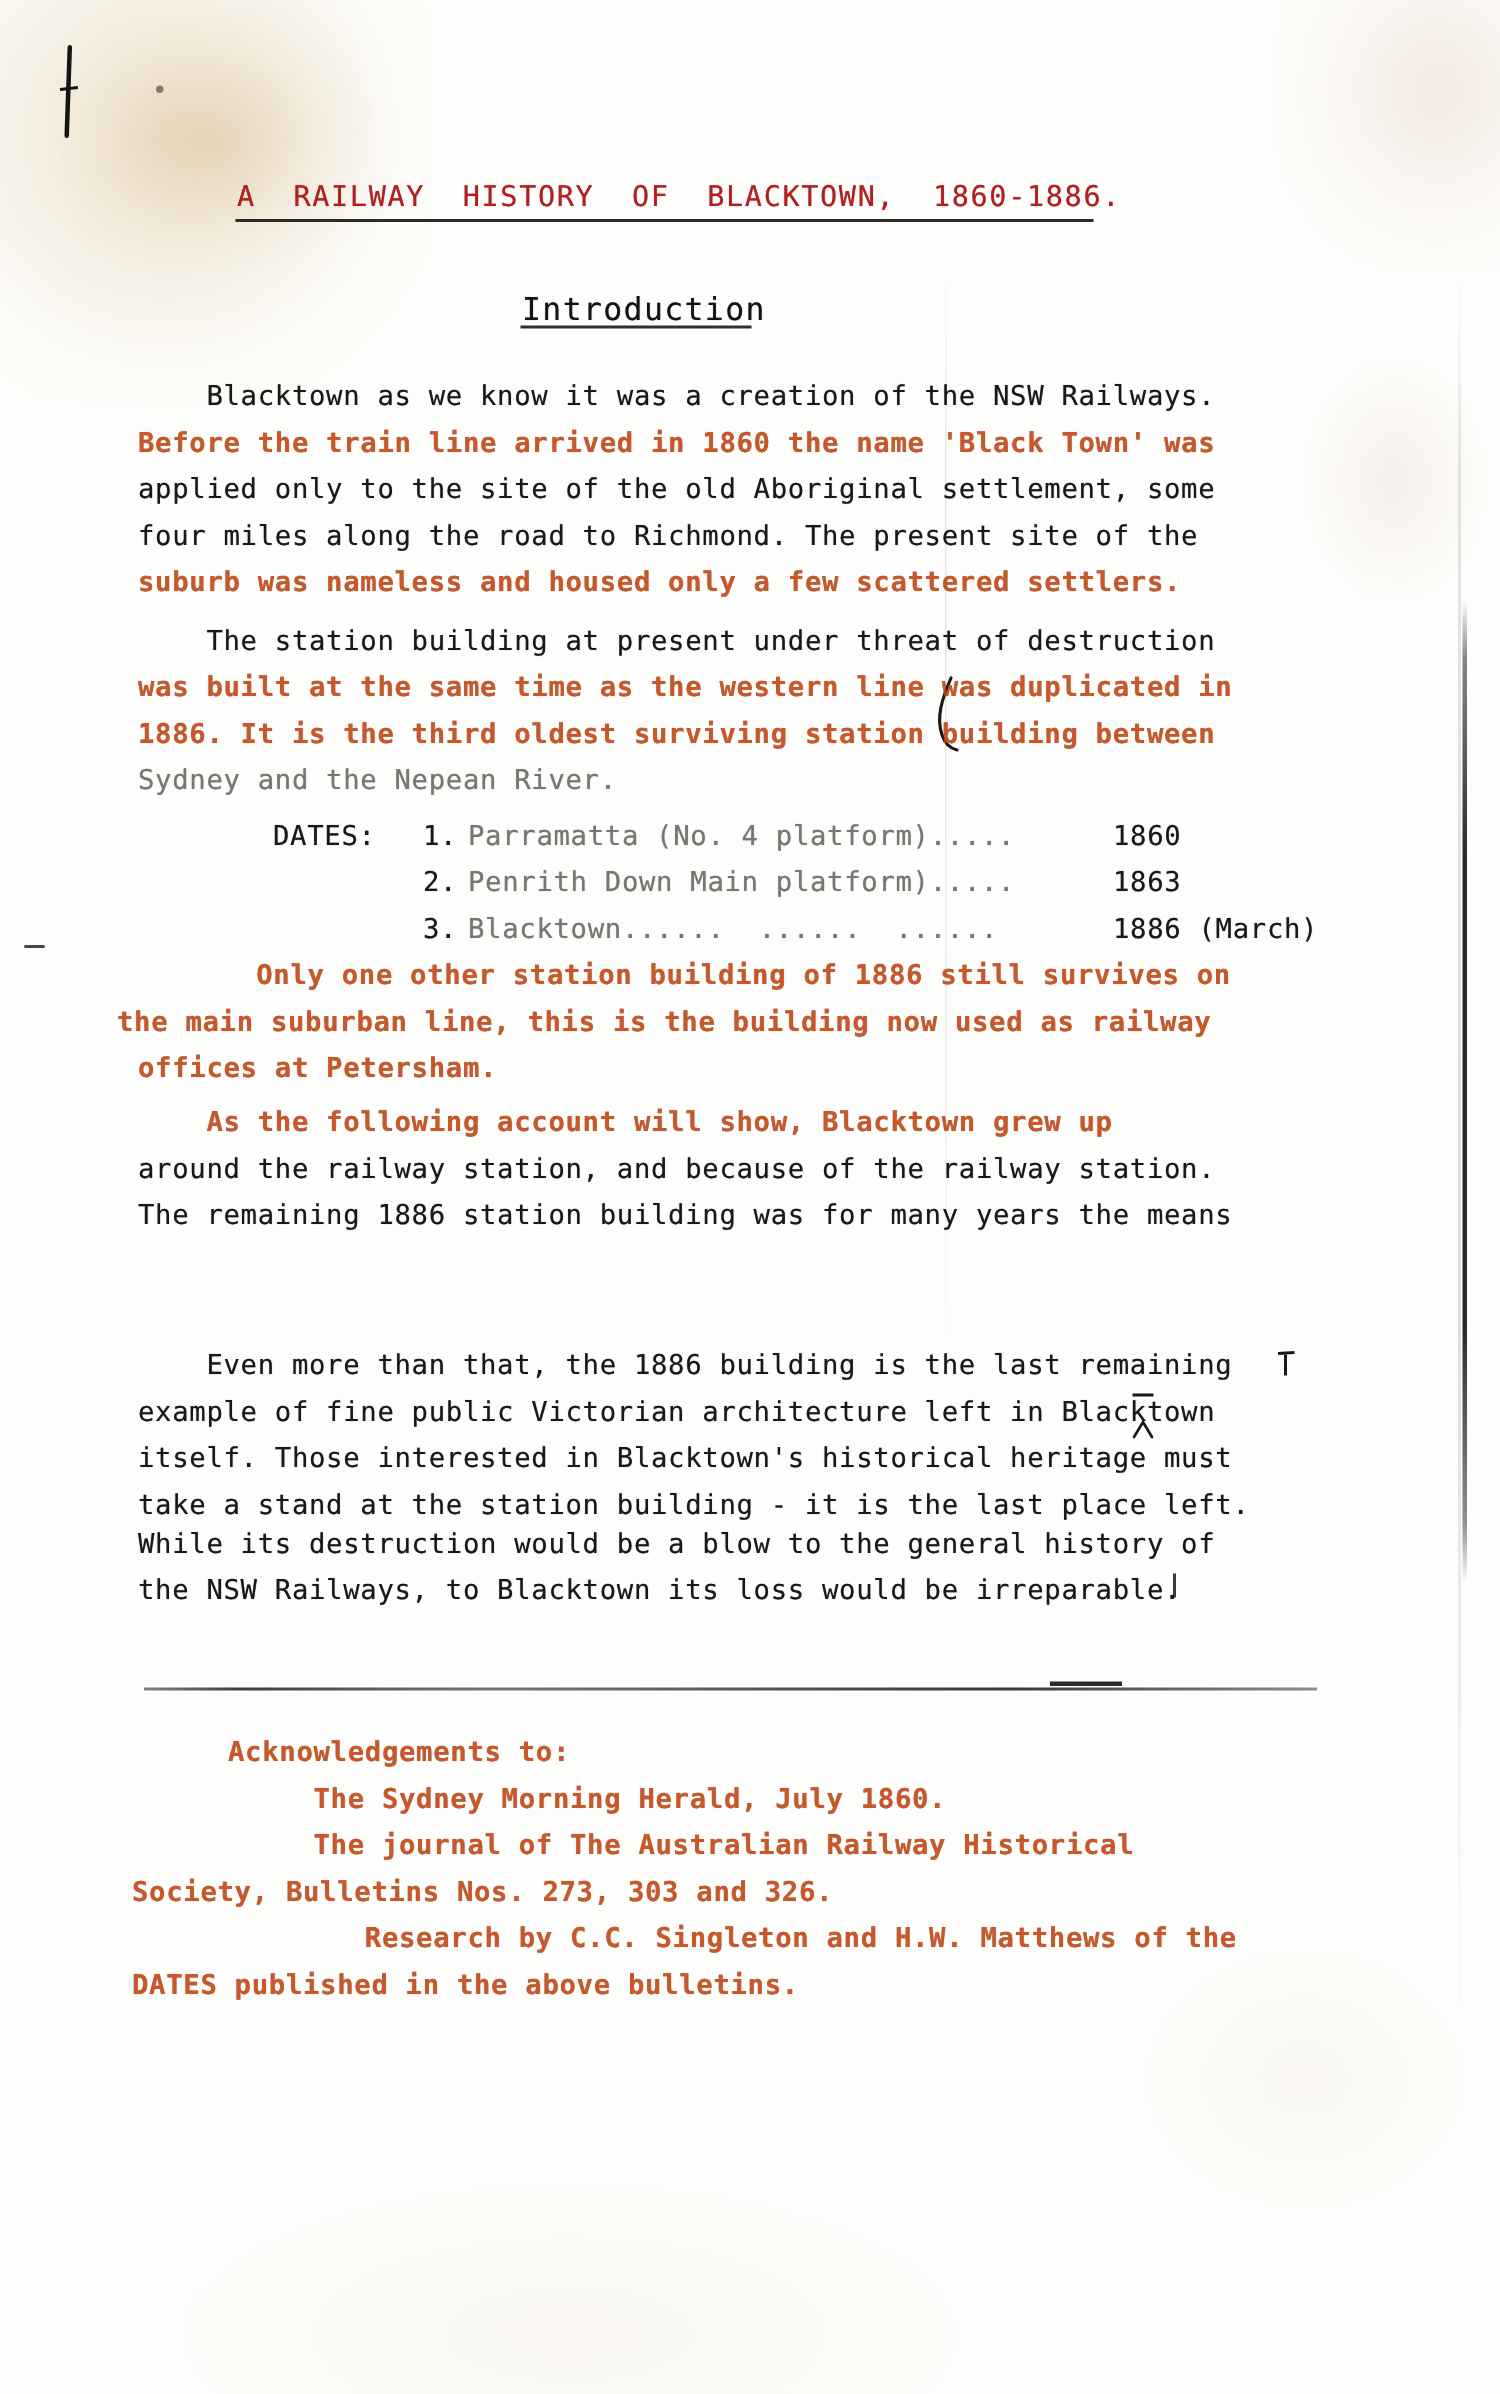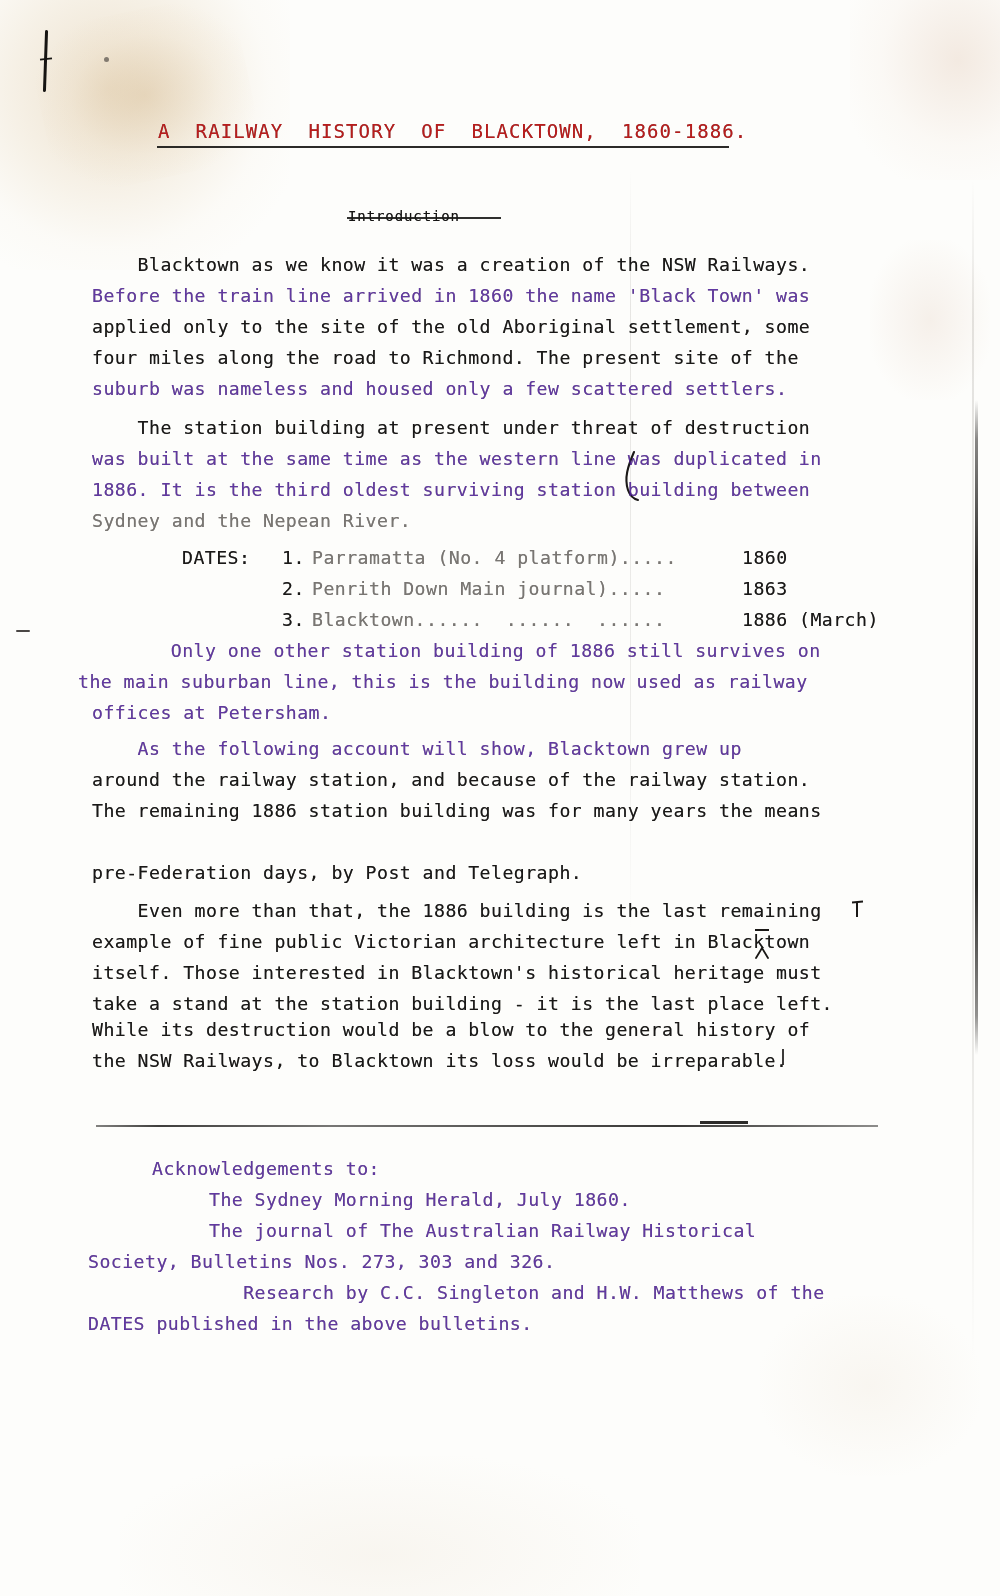--- a/index.html
+++ b/index.html
@@ -166,43 +166,43 @@
     white-space: pre;
     font-size: 18.2px;
     letter-spacing: 0.45px;
     line-height: 1;
     color: #191817;
   }
   
   .line, .title, .subtitle {
     text-shadow: 0 0 0.6px rgba(20,19,18,0.55);
   }
-  .faded { color: #4c1d95; opacity: .88; }
+  .faded { color: #c2410c; opacity: .88; font-weight: bold; }
   .faded2 { color: #5d5955; opacity: .82; }
 
   .title {
     position: absolute;
     left: 158px; top: 120px;
     white-space: pre;
     font-size: 19px;
     letter-spacing: 1.1px;
     color: #b91c1c;
   }
   .title-rule {
     position: absolute;
     left: 157px; top: 146px;
     width: 572px; height: 2px;
     background: #1a1917;
     opacity: .92;
   }
   .subtitle {
     position: absolute;
-    left: 348px; top: 208px;
+    left: 348px; top: 194px;
     white-space: pre;
-    font-size: 14px;
+    font-size: 21px;
     letter-spacing: 0.9px;
     color: #141312;
   }
   .subtitle-rule {
     position: absolute;
     left: 347px; top: 217px;
     width: 154px; height: 2px;
     background: #1a1917;
     opacity: .9;
   }
@@ -280,35 +280,34 @@
     <div class="line faded" style="left:92px; top:481px;">1886. It is the third oldest surviving station building between</div>
     <div class="line faded2" style="left:92px; top:512px;">Sydney and the Nepean River.</div>
 
     <div class="line" style="left:182px; top:549px;">DATES:</div>
 
     <div class="line" style="left:282px; top:549px;">1.</div>
     <div class="line faded2" style="left:312px; top:549px;">Parramatta (No. 4 platform).....</div>
     <div class="line" style="left:742px; top:549px;">1860</div>
 
     <div class="line" style="left:282px; top:580px;">2.</div>
-    <div class="line faded2" style="left:312px; top:580px;">Penrith Down Main journal).....</div>
+    <div class="line faded2" style="left:312px; top:580px;">Penrith Down Main platform).....</div>
     <div class="line" style="left:742px; top:580px;">1863</div>
 
     <div class="line" style="left:282px; top:611px;">3.</div>
     <div class="line faded2" style="left:312px; top:611px;">Blacktown......  ......  ......</div>
     <div class="line" style="left:742px; top:611px;">1886 (March)</div>
 
     <div class="line faded" style="left:148px; top:642px;">  Only one other station building of 1886 still survives on</div>
     <div class="line faded" style="left:78px; top:673px;">the main suburban line, this is the building now used as railway</div>
     <div class="line faded" style="left:92px; top:704px;">offices at Petersham.</div>
 
     <div class="line faded" style="left:92px; top:740px;">    As the following account will show, Blacktown grew up</div>
     <div class="line" style="left:92px; top:771px;">around the railway station, and because of the railway station.</div>
     <div class="line" style="left:92px; top:802px;">The remaining 1886 station building was for many years the means</div>
-    <div class="line" style="left:92px; top:864px;">pre-Federation days, by Post and Telegraph.</div>
 
     <div class="line" style="left:92px; top:902px;">    Even more than that, the 1886 building is the last remaining</div>
     <div class="line" style="left:92px; top:933px;">example of fine public Victorian architecture left in Blacktown</div>
     <div class="line" style="left:92px; top:964px;">itself. Those interested in Blacktown's historical heritage must</div>
     <div class="line" style="left:92px; top:995px;">take a stand at the station building - it is the last place left.</div>
     <div class="line" style="left:92px; top:1021px;">While its destruction would be a blow to the general history of</div>
     <div class="line" style="left:92px; top:1052px;">the NSW Railways, to Blacktown its loss would be irreparable.</div>
 
     <div class="hand-bar" style="left:852px; top:901px; width:11px; height:2px; transform:rotate(-4deg);"></div>
     <div class="hand-bar" style="left:856px; top:903px; width:2px; height:14px;"></div>

